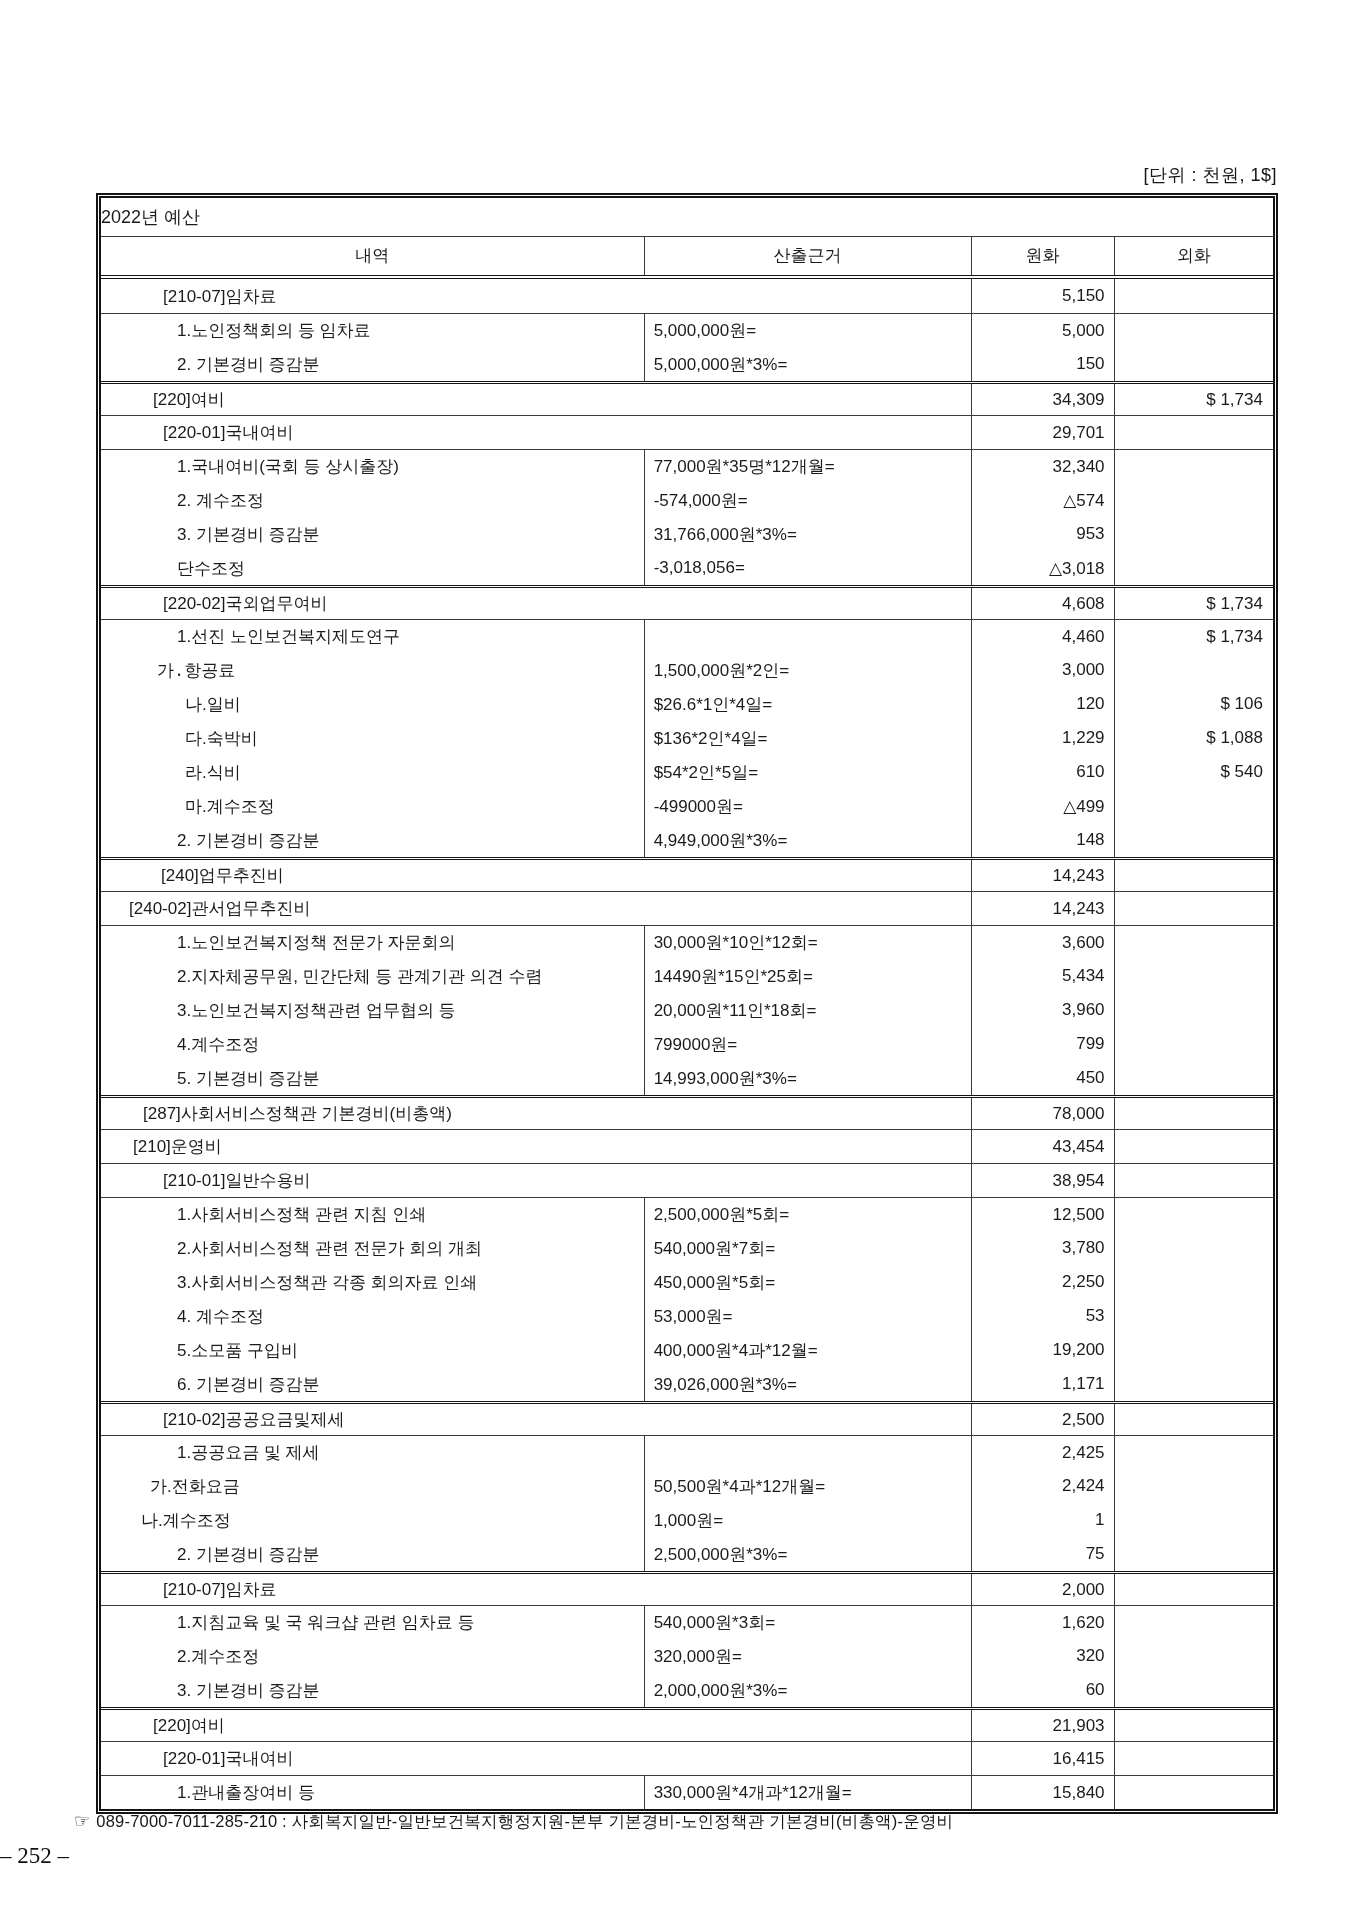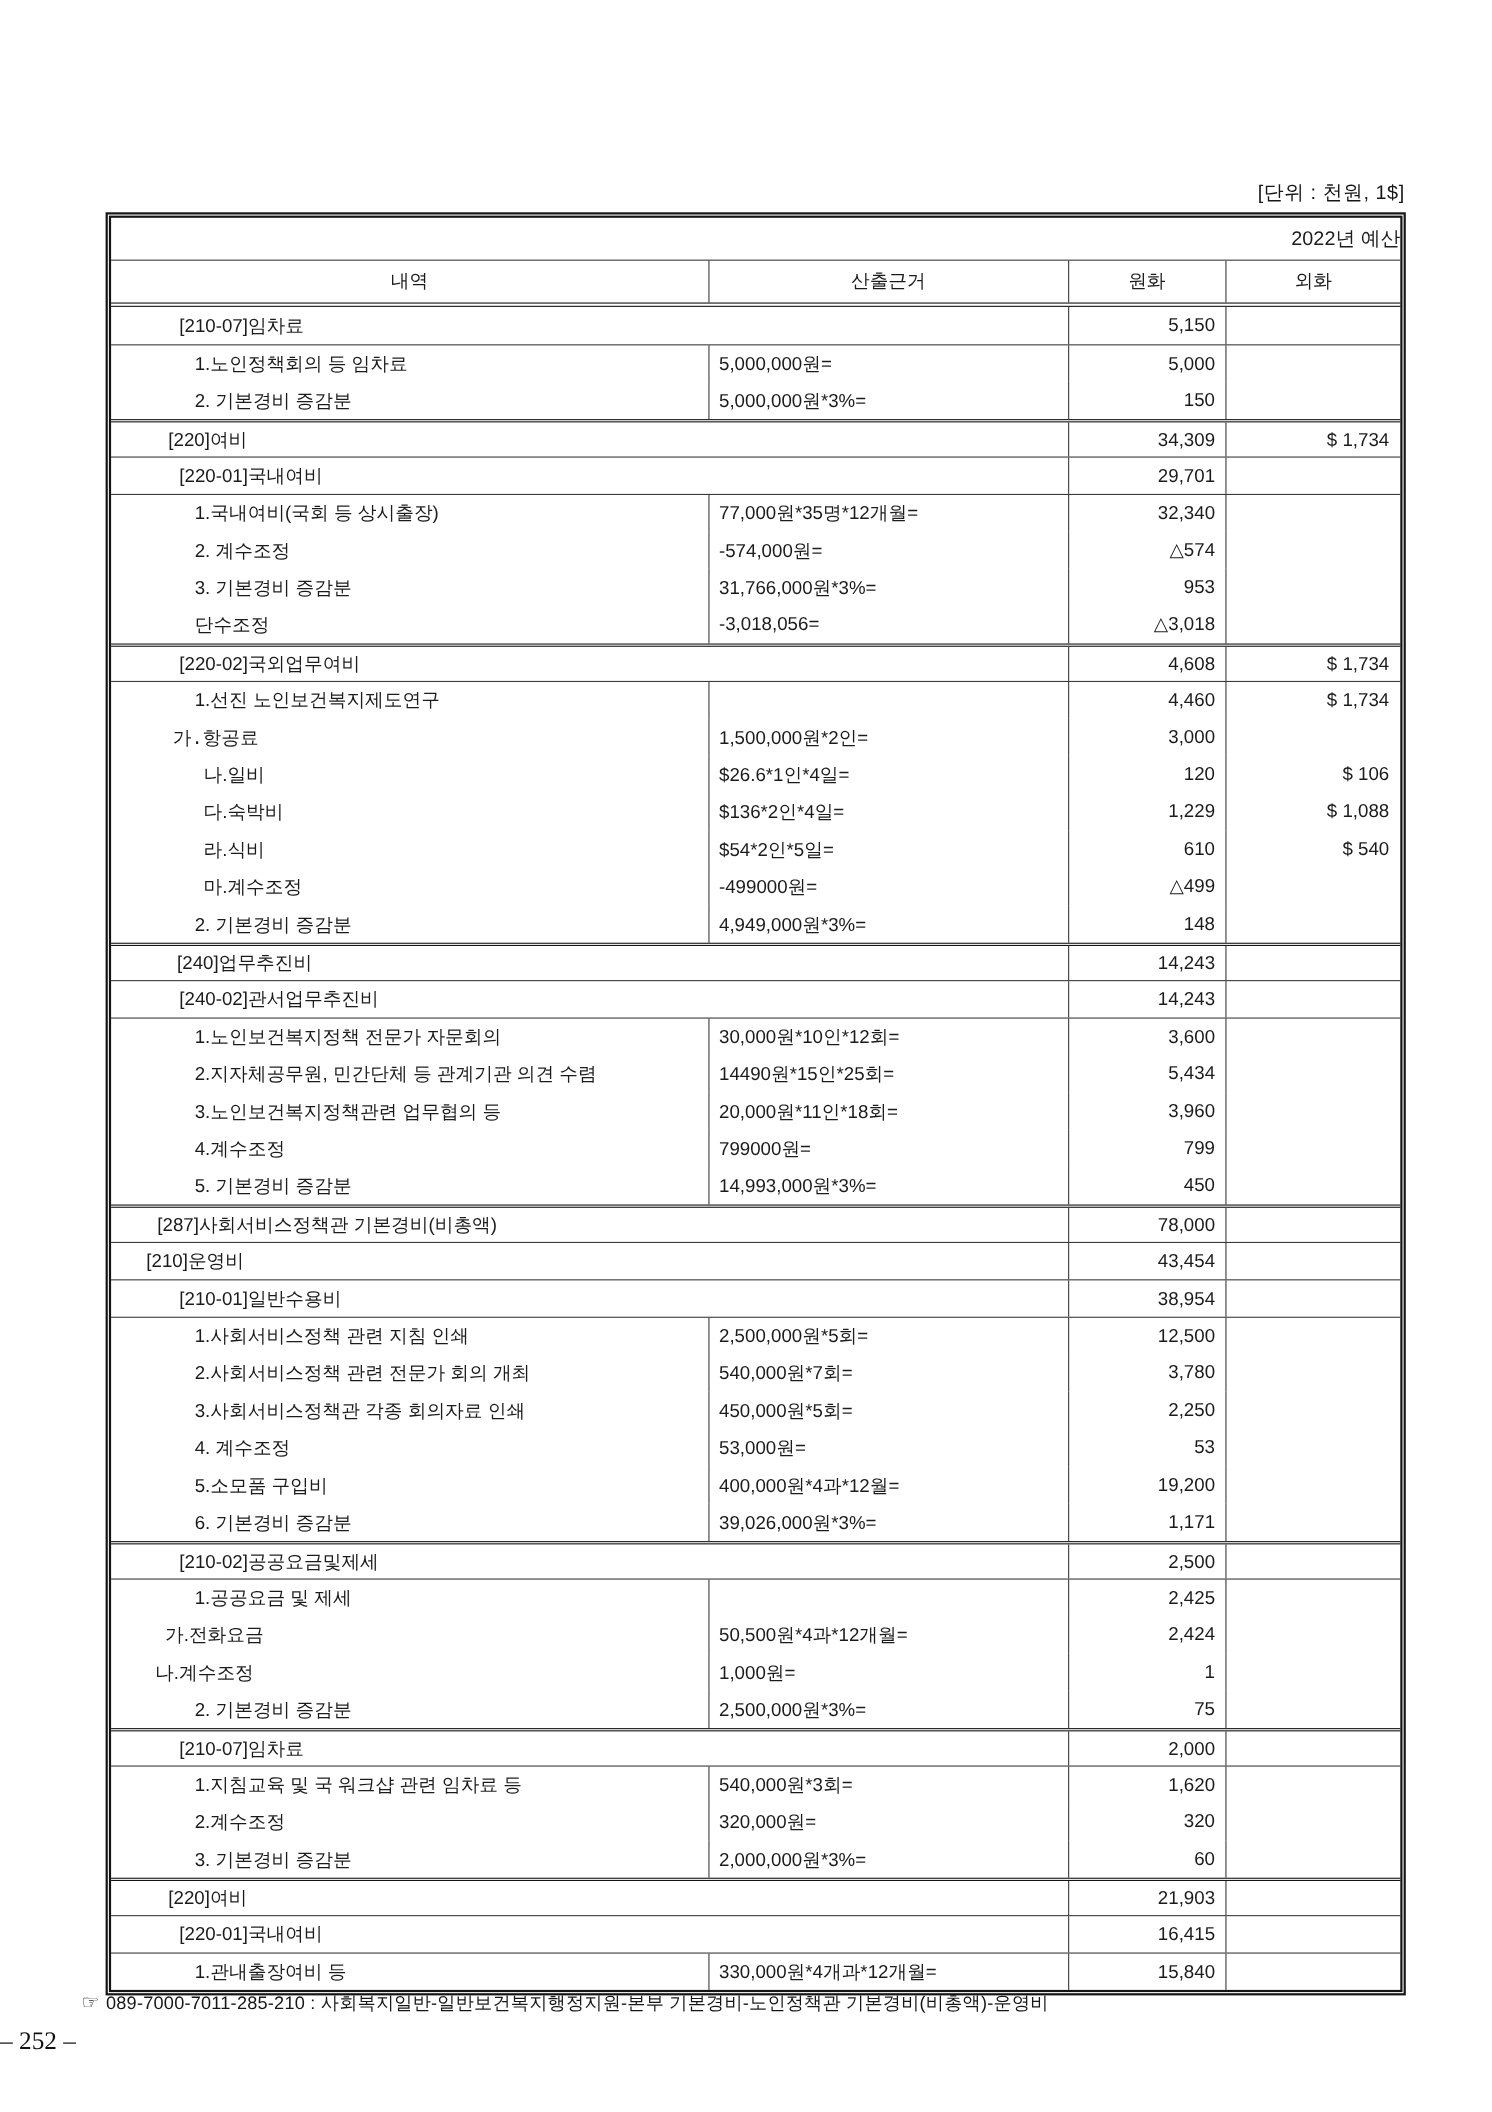--- a/index.html
+++ b/index.html
@@ -15,21 +15,21 @@
     position:absolute;top:163px;right:79px;
     font-size:18px;letter-spacing:0.5px;color:#161616;
   }
 
   .budget-table{
     position:absolute;left:96px;top:193px;width:1182px;
     border:5px double #141414;background:#fff;
     box-sizing:border-box;
   }
   .title-row{
-    height:38px;line-height:38px;text-align:right;
+    height:38px;line-height:38px;text-align:left;
     font-size:18px;border-bottom:1px solid #3a3a3a;
   }
   .header-row{
     display:grid;grid-template-columns:46.3% 27.9% 12.2% 13.6%;
     height:38px;border-bottom:4px double #141414;
   }
   .header-cell{
     text-align:center;line-height:38px;font-size:17px;
     border-left:1px solid #3a3a3a;
   }
@@ -177,21 +177,21 @@
           <div class="cell c-basis">4,949,000원*3%=</div>
           <div class="cell c-krw">148</div>
           <div class="cell c-usd"></div>
         </div>
         <div class="row cat bt-thick">
           <div class="cell c-item" style="padding-left: 60px;">[240]업무추진비</div>
           <div class="cell c-krw">14,243</div>
           <div class="cell c-usd"></div>
         </div>
         <div class="row cat bt-thin">
-          <div class="cell c-item" style="padding-left: 62px;">[240-02]관서업무추진비</div>
+          <div class="cell c-item" style="padding-left: 28px;">[240-02]관서업무추진비</div>
           <div class="cell c-krw">14,243</div>
           <div class="cell c-usd"></div>
         </div>
         <div class="row det bt-thin">
           <div class="cell c-item" style="padding-left: 76px;">1.노인보건복지정책 전문가 자문회의</div>
           <div class="cell c-basis">30,000원*10인*12회=</div>
           <div class="cell c-krw">3,600</div>
           <div class="cell c-usd"></div>
         </div>
         <div class="row det">

